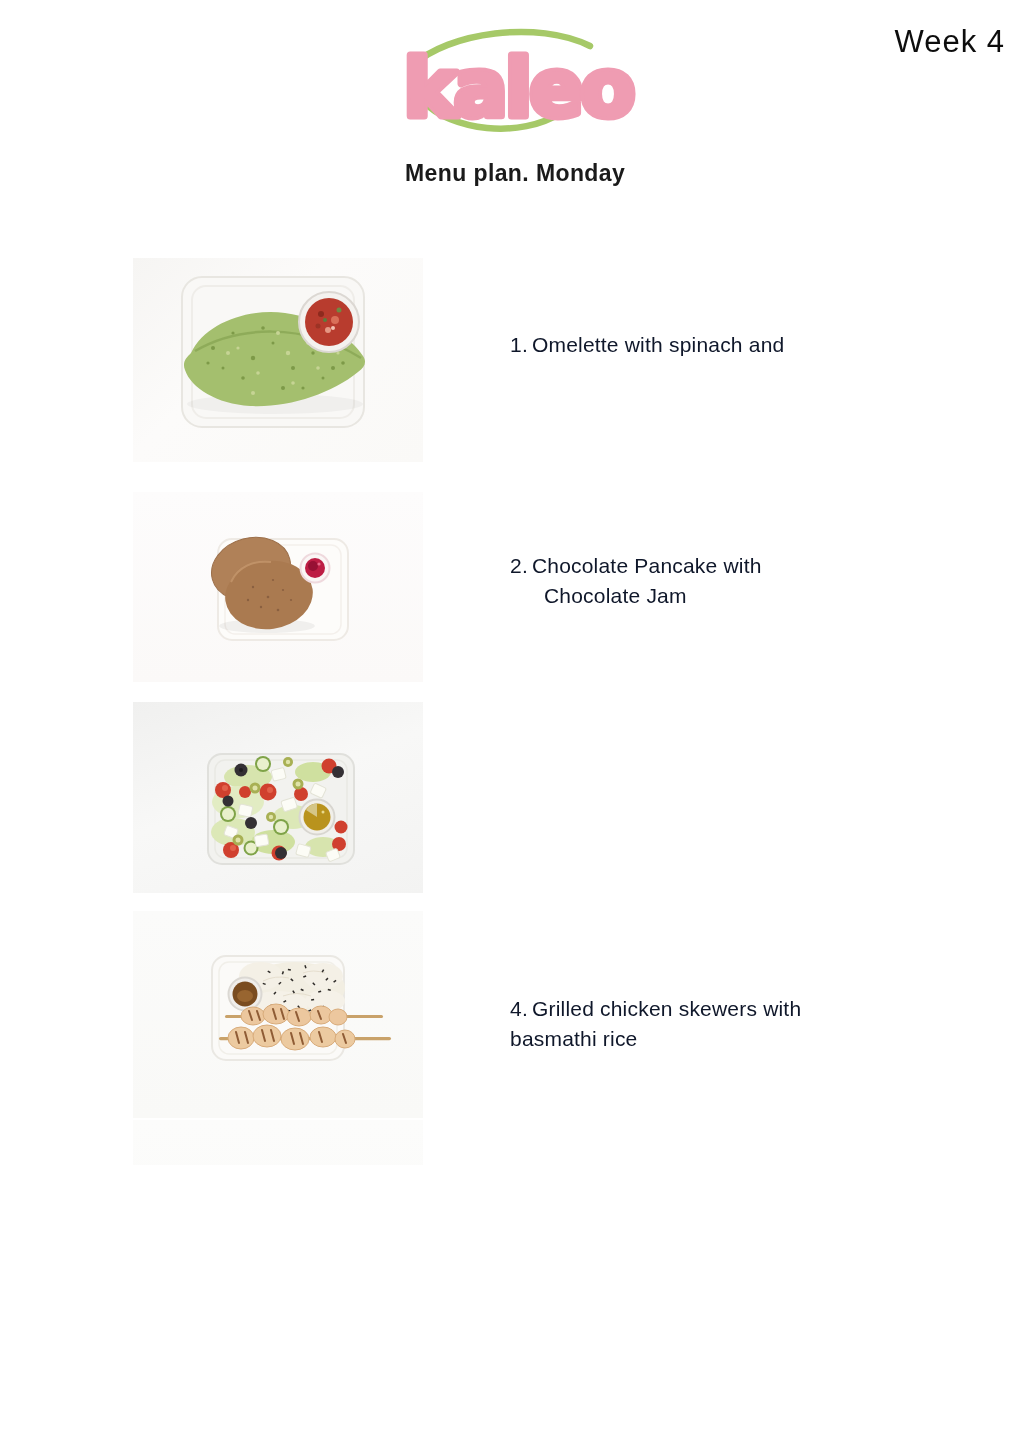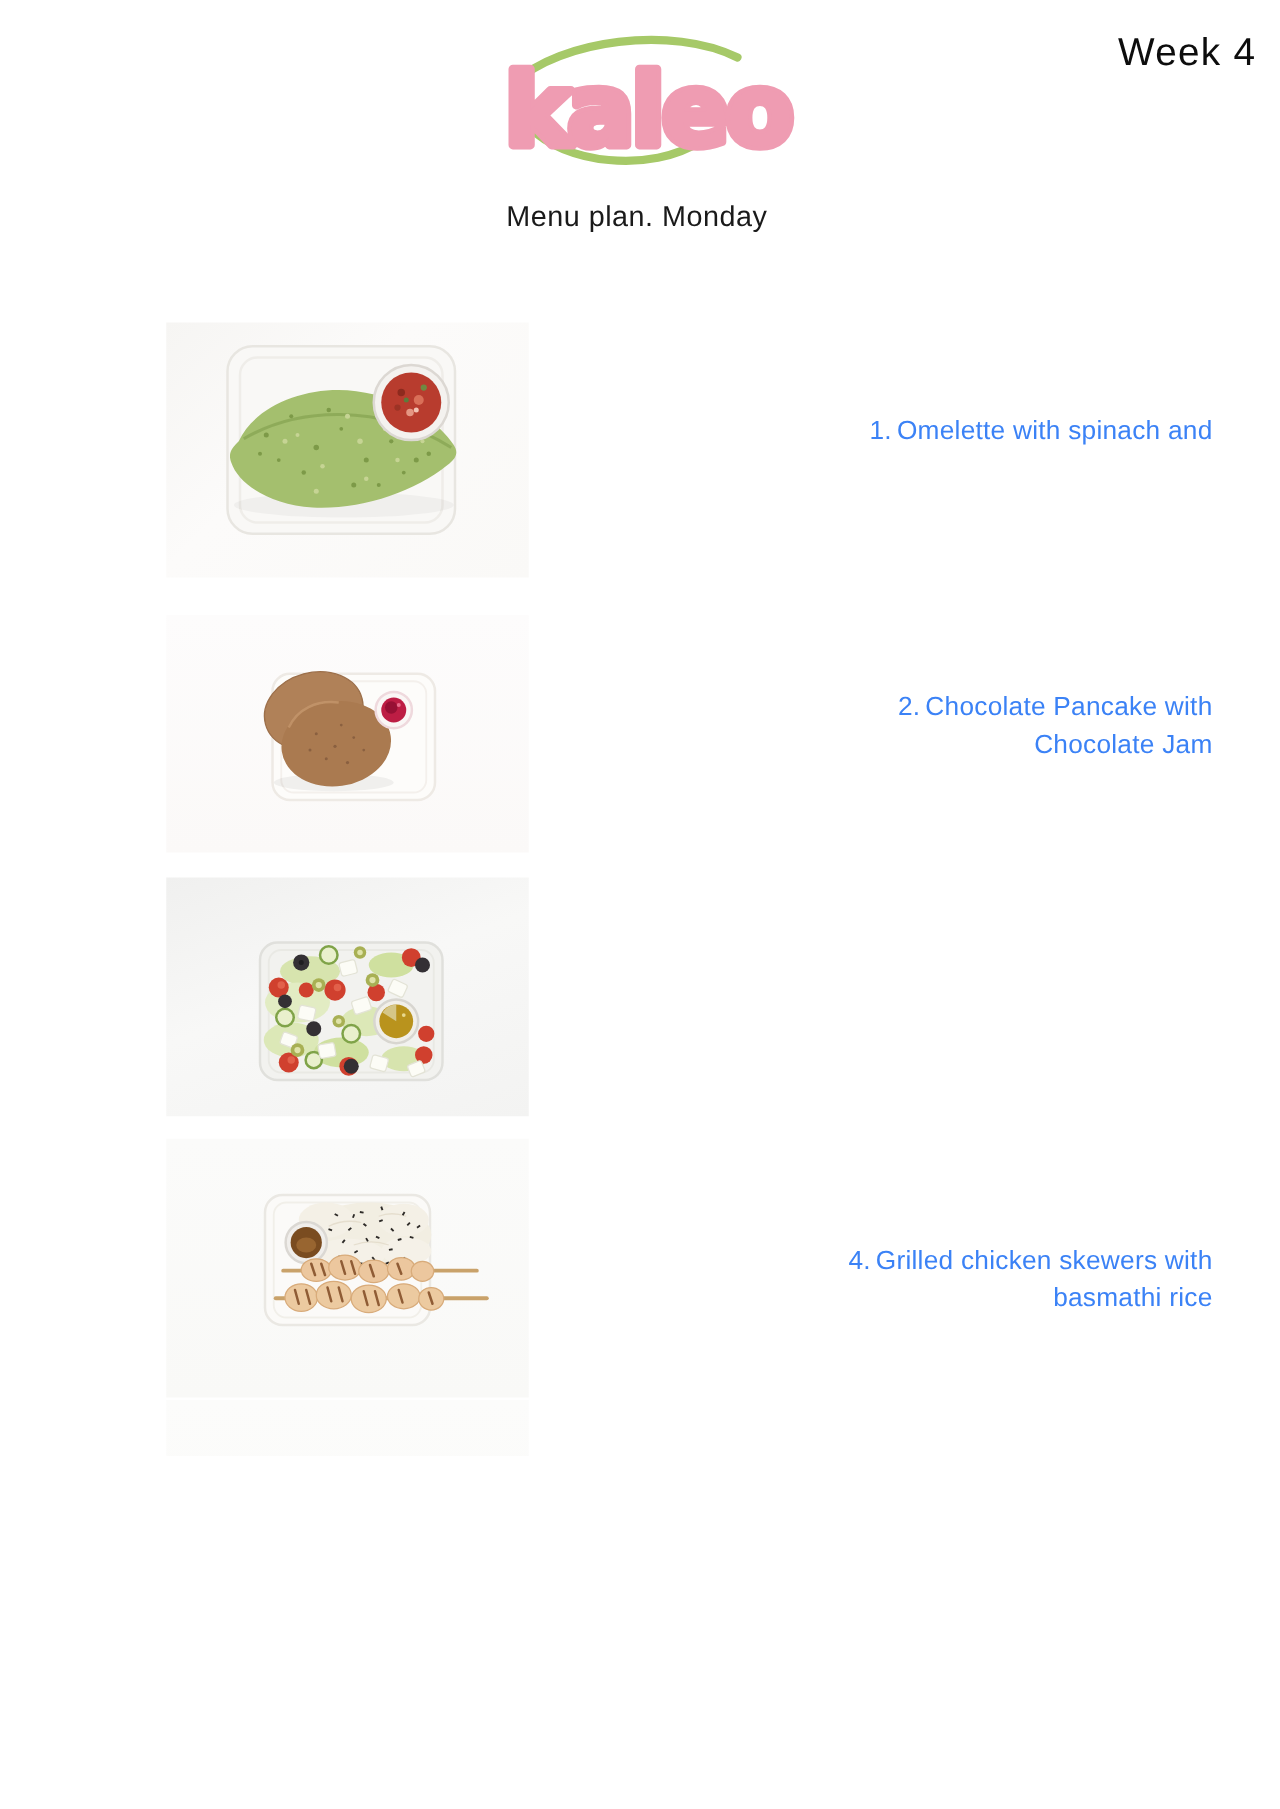--- a/index.html
+++ b/index.html
@@ -1,43 +1,43 @@
 <!DOCTYPE html>
 <html><head>
 <meta charset="utf-8">
 <style>
   html,body { margin:0; padding:0; background:#ffffff; }
   .page {
     position:relative; width:1024px; height:1165px; background:#ffffff;
-    overflow:hidden; font-family:"Liberation Sans", sans-serif;text-align:right;
+    overflow:hidden; font-family:"Liberation Sans", sans-serif;
   }
   .week-label {
     position:absolute; top:24px; right:19px;
     font-size:31px; letter-spacing:1px; color:#0d0d0d; font-weight:400;
   }
   .logo-svg { position:absolute; left:388px; top:14px; width:270px; height:134px; }
   .logo-text {
     font-family:"DejaVu Sans", sans-serif; font-weight:bold;
     font-size:80px; letter-spacing:-3px;
     paint-order:stroke; stroke-width:7px; stroke-linejoin:round; stroke-linecap:round;
   }
   .page-title {
     position:absolute; left:405px; top:160px; margin:0;
-    font-size:23px; font-weight:400; letter-spacing:0.4px; color:#1a1a1a;
+    font-size:23px; font-weight:700; letter-spacing:0.4px; color:#1a1a1a;
   }
   .photo { position:absolute; left:133px; width:290px; }
   .photo svg { display:block; width:100%; height:100%; }
   .photo-1 { top:258px; height:204px; background:linear-gradient(135deg,#f6f5f3,#fcfbfa 40%,#faf9f7); }
   .photo-2 { top:492px; height:190px; background:linear-gradient(180deg,#fdfcfc,#fbf9f8); }
   .photo-3 { top:702px; height:191px; background:linear-gradient(160deg,#f0f0ef,#f8f8f7 45%,#f3f3f2); }
   .photo-4 { top:911px; height:207px; background:linear-gradient(180deg,#fbfbfa,#f9f9f7); }
   .photo-5 { top:1120px; height:192px; background:linear-gradient(180deg,#fcfcfb,#fafaf8); }
   .menu-item {
     position:absolute; left:510px; width:460px;
-    font-size:21px; line-height:30px; letter-spacing:0.2px; color:#3b82f6;
+    font-size:21px; line-height:30px; letter-spacing:0.2px; color:#0f172a;
   }
   .menu-item .num { margin-right:4px; }
   .item-1 { top:330px; }  .item-1 .l2 { padding-left:20px; }
   .item-2 { top:551px; }  .item-2 .l2 { padding-left:34px; }
   .item-3 { top:784px; }
   .item-4 { top:994px; }  .item-4 .l2 { padding-left:0; }
   .item-5 { top:1192px; } .item-5 .l2 { padding-left:30px; }
 </style>
 </head>
 <body>

